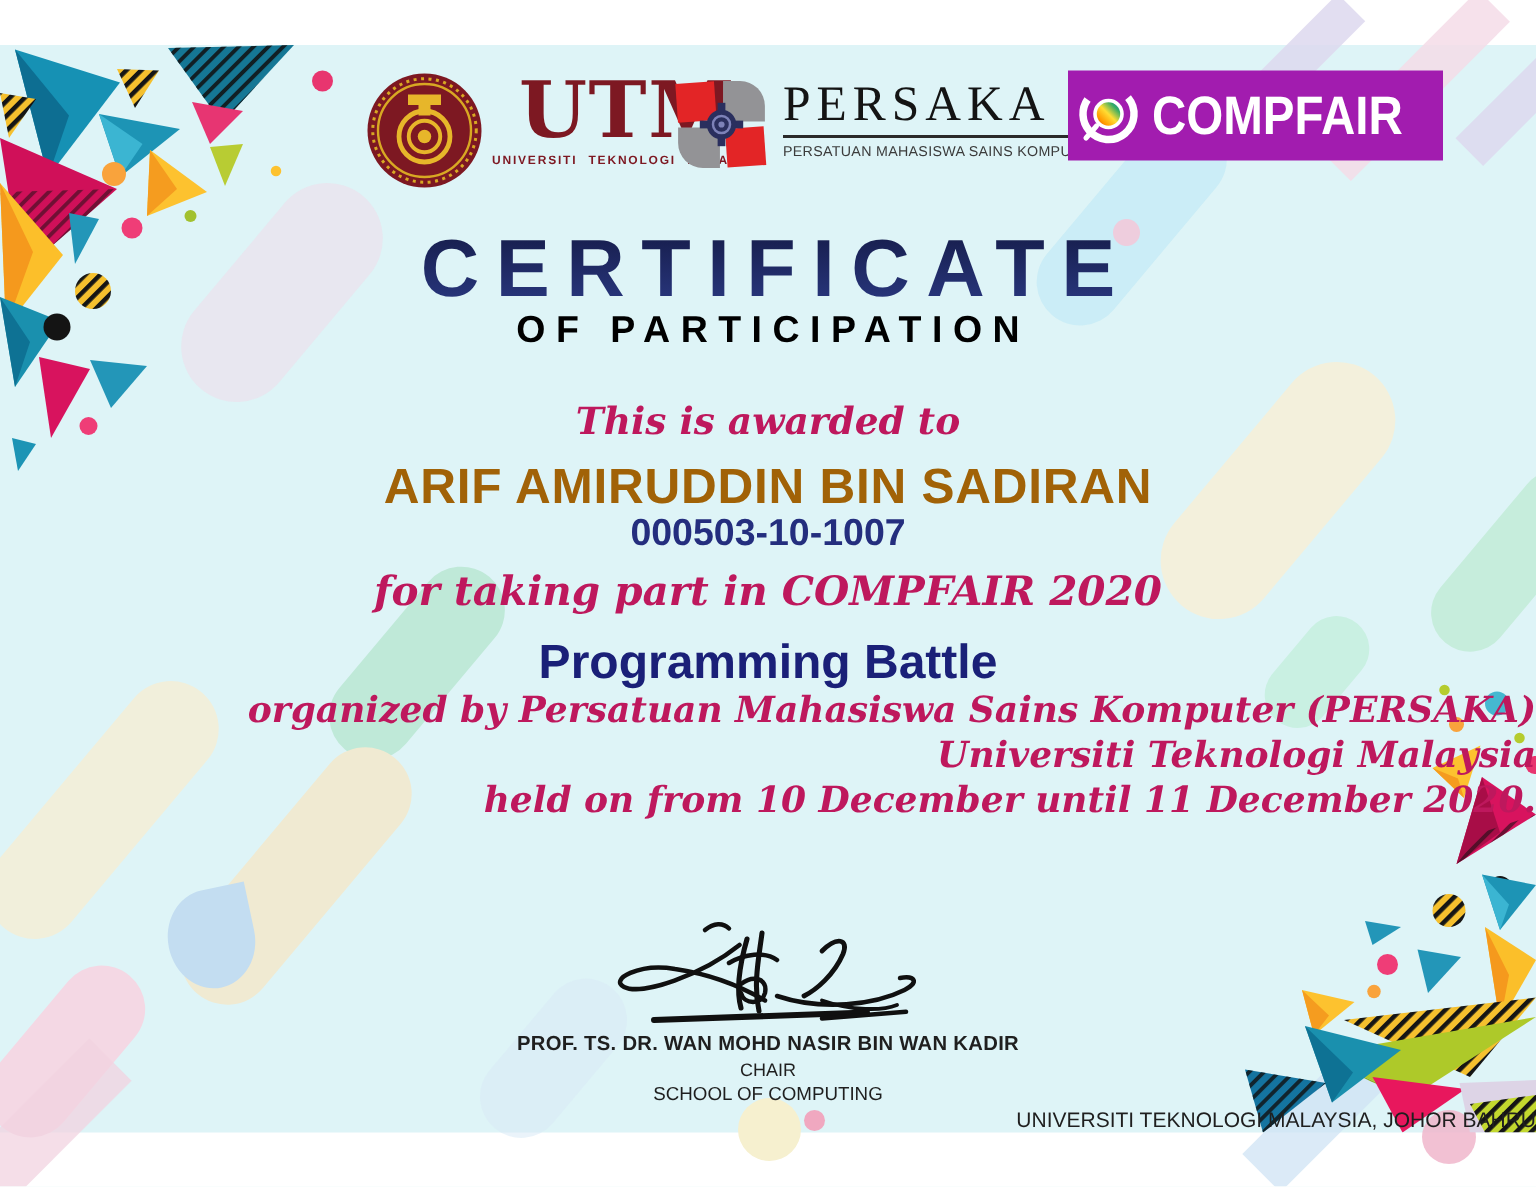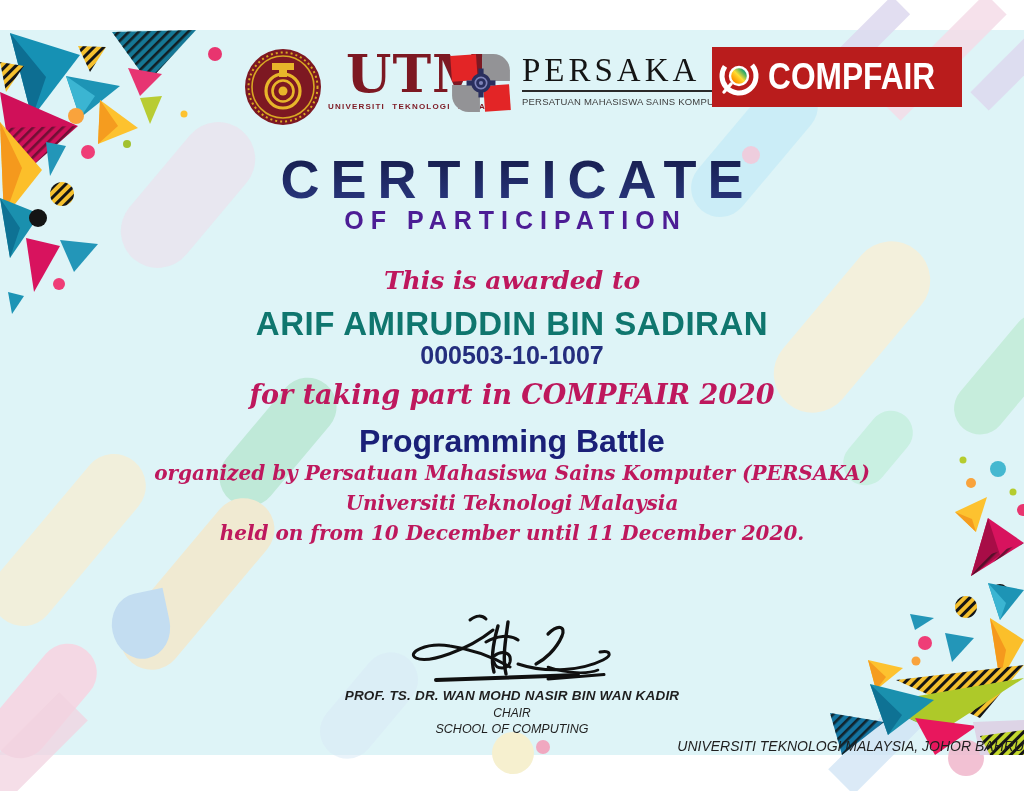--- a/index.html
+++ b/index.html
@@ -19,39 +19,39 @@
   
   #utm-logo{position:absolute;left:244px;top:48px;display:flex;align-items:flex-start;z-index:5;}
   #utm-text{margin-left:6px;display:flex;flex-direction:column;align-items:center;}
   #utm-acronym{font-family:"DejaVu Serif",serif;font-weight:bold;color:#7d1822;font-size:52px;line-height:52px;letter-spacing:1px;}
   #utm-sub{font-size:8px;font-weight:bold;color:#7d1822;letter-spacing:1.2px;margin-top:2px;word-spacing:4px;}
   #persaka-logo{position:absolute;left:450px;top:52px;display:flex;align-items:flex-start;z-index:5;}
   #persaka-text{margin-left:10px;display:flex;flex-direction:column;}
   #persaka-name{font-family:Liberation Serif, serif;font-size:33px;line-height:36px;color:#141414;letter-spacing:4px;}
   #persaka-rule{height:2px;background:#2a2a2a;margin-top:2px;width:228px;}
   #persaka-sub{font-size:9.5px;color:#3c3c3c;margin-top:4px;letter-spacing:0.2px;}
-  #compfair-logo{position:absolute;left:712px;top:47px;width:250px;height:60px;background:#b91c1c;
+  #compfair-logo{position:absolute;left:712px;top:47px;width:250px;height:60px;background:#a21caf;
        display:flex;align-items:center;justify-content:center;z-index:5;}
   #compfair-name{color:#ffffff;font-weight:800;font-size:36px;letter-spacing:0px;transform:scaleX(0.88);transform-origin:left center;margin-left:6px;}
 
   
   .center{position:absolute;left:0;width:1024px;text-align:center;z-index:5;}
   #title-main{top:148px;font-size:54px;font-weight:800;color:#1c2357;letter-spacing:11px;text-indent:11px;
       background:linear-gradient(180deg,#141a45 0%,#2b3a85 100%);-webkit-background-clip:text;background-clip:text;
       -webkit-text-fill-color:transparent;}
-  #title-sub{top:206px;font-size:25px;font-weight:800;color:#4c1d95;letter-spacing:7px;text-indent:7px;}
+  #title-sub{top:206px;font-size:25px;font-weight:800;color:#000000;letter-spacing:7px;text-indent:7px;}
   .script{font-family:"DejaVu Serif",serif;font-style:italic;font-weight:600;color:#be185d;}
   #awarded-to{top:266px;font-size:25px;}
-  #recipient-name{top:305px;font-size:33px;font-weight:800;color:#0f766e;letter-spacing:0.5px;}
+  #recipient-name{top:305px;font-size:33px;font-weight:800;color:#a16207;letter-spacing:0.5px;}
   #recipient-id{top:341px;font-size:25px;font-weight:800;color:#242e7e;}
   #event-line{top:379px;font-size:27px;}
   #category{top:423px;font-size:32px;font-weight:800;color:#1a2078;}
-  #org-block{top:458px;font-size:20px;line-height:30px;}
+  #org-block{top:458px;font-size:24px;line-height:30px;text-align:right;}
   #signature-wrap{position:absolute;left:398px;top:612px;z-index:5;}
-  #signer-block{top:688px;color:#1f1f1f;font-style:italic;}
+  #signer-block{top:688px;color:#1f1f1f;}
   #signer-name{font-size:13.5px;font-weight:bold;letter-spacing:0.2px;}
   #signer-title{font-size:12px;margin-top:3px;}
   #signer-dept{font-size:12.5px;margin-top:2px;}
   #signer-inst{font-size:14px;margin-top:2px;text-align:right;}
 </style>
 </head>
 <body>
 
 <div id="page">
   <div id="cert-bg"></div>

